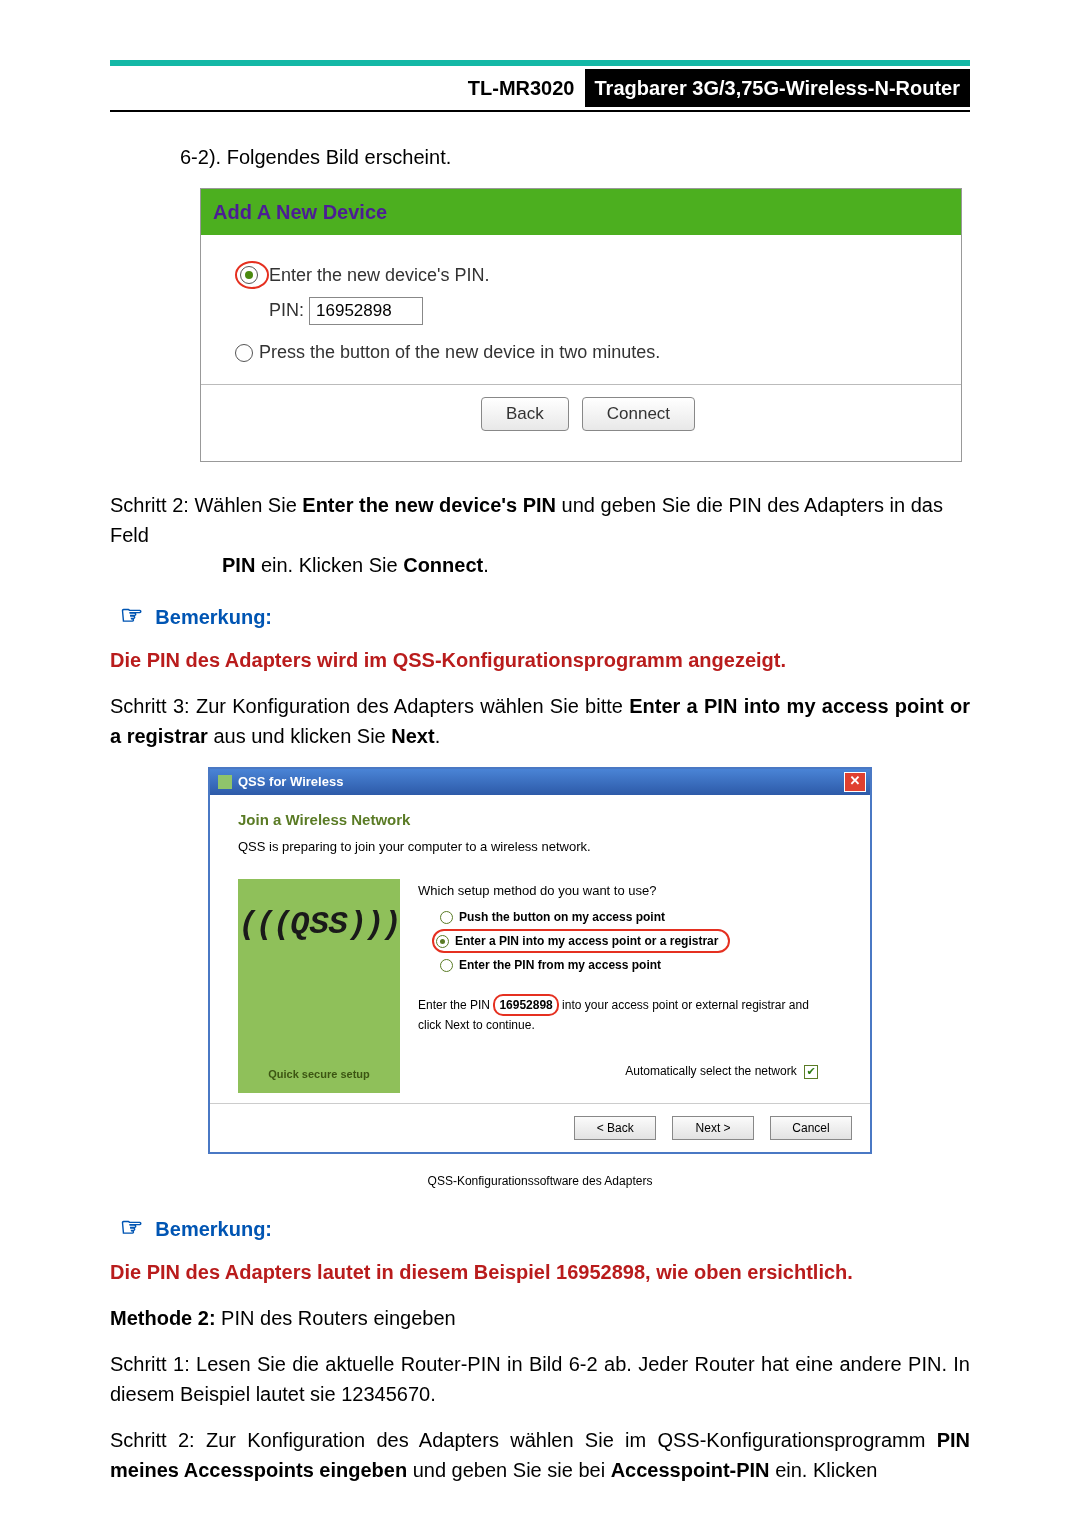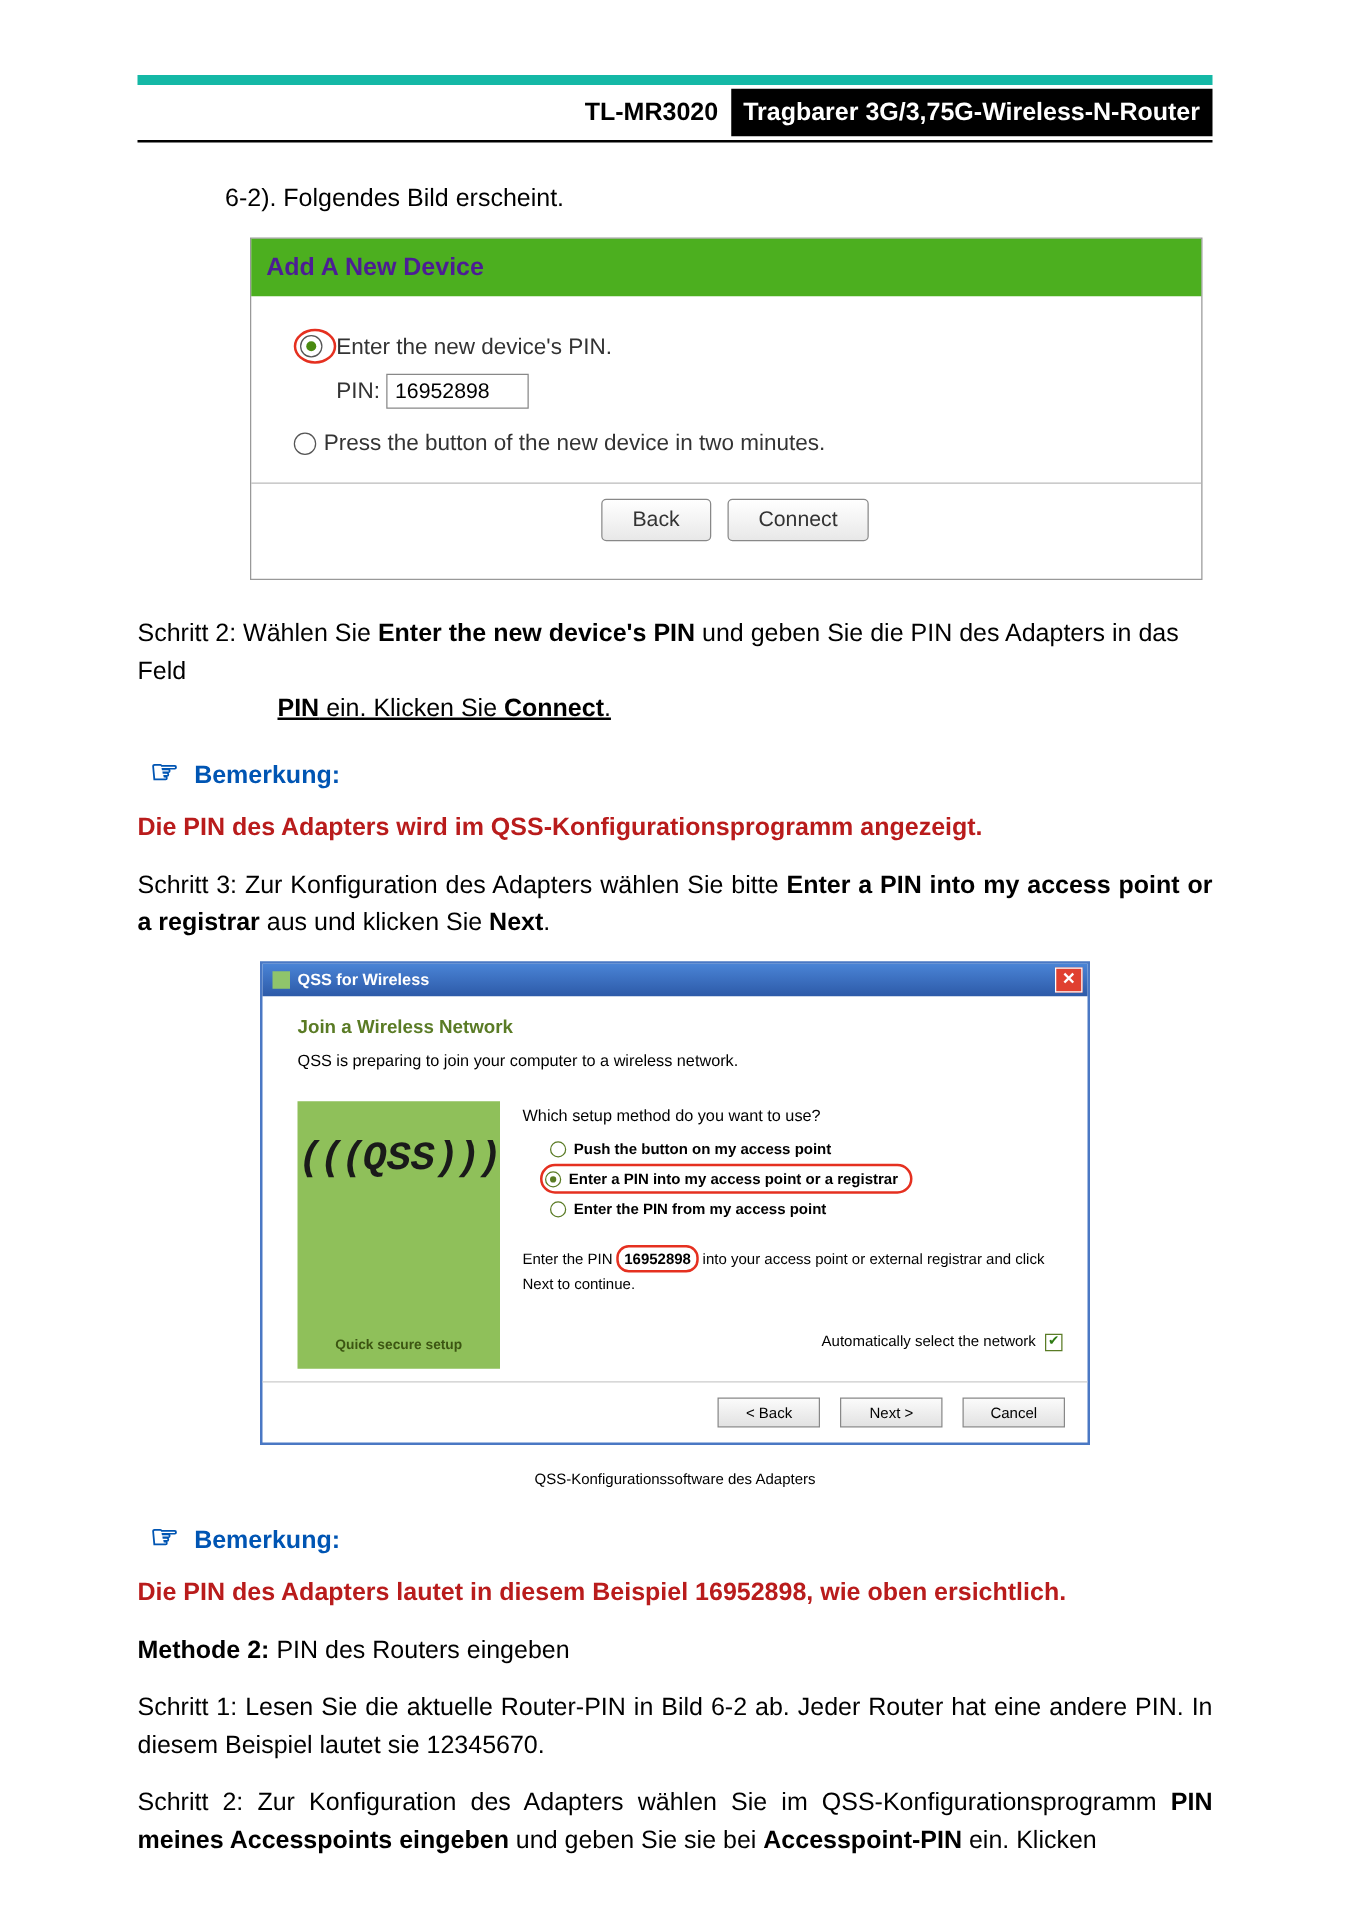--- a/index.html
+++ b/index.html
@@ -8,21 +8,21 @@
     font-family: Arial, sans-serif;
     background: #fff;
     width: 1080px;
     line-height: 1.5;
     color: #000;
   }
   .page {
     padding: 60px 110px 40px 110px;
   }
   .header-bar {
-    border-top: 8px solid #14b8a6;
+    border-top: 6px solid #14b8a6;
     border-bottom: 2px solid #000;
     padding: 3px 0;
     margin-bottom: 30px;
     text-align: right;
   }
   .header-inner {
     display: inline-block;
   }
   .header-left {
     font-weight: bold;
@@ -177,21 +177,21 @@
     height: 18px;
     background: #e04030;
     border: 1px solid #fff;
     color: #fff;
     font-weight: bold;
     text-align: center;
     line-height: 16px;
     font-size: 13px;
   }
   .qss-body {
-    padding: 14px 8px 10px 28px;
+    padding: 14px 40px 10px 28px;
     border-bottom: 1px solid #ccc;
   }
   .qss-h {
     color: #5a7b25;
     font-weight: bold;
     font-size: 15px;
     margin-bottom: 6px;
   }
   .qss-sub {
     font-size: 13px;
@@ -355,21 +355,21 @@
       <hr class="router-divider">
       <div class="router-buttons">
         <span class="winbtn">Back</span>
         <span class="winbtn">Connect</span>
       </div>
     </div>
   </div>
 
   <div class="body-text">
     <span>Schritt 2:  Wählen Sie </span><b>Enter the new device's PIN</b><span> und geben Sie die PIN des Adapters in das Feld </span><br>
-    <span class="indent2" style="display:inline-block;padding-left:112px;text-decoration:underline;"><b>PIN</b><span> ein. Klicken Sie </span><b>Connect</b><span>.</span></span>
+    <span class="indent2" style="display:inline-block;padding-left:112px;"><b>PIN</b><span> ein. Klicken Sie </span><b>Connect</b><span>.</span></span>
   </div>
 
   <div class="note-head">
     <span class="hand">☞</span><span>Bemerkung:</span>
   </div>
   <div class="body-text blue">Die PIN des Adapters wird im QSS-Konfigurationsprogramm angezeigt.</div>
 
   <div class="body-text" style="text-align:justify;">
     <span>Schritt 3:  Zur Konfiguration des Adapters wählen Sie bitte </span><b>Enter a PIN into my access point or a registrar</b><span> aus und klicken Sie </span><b>Next</b><span>.</span>
   </div>

